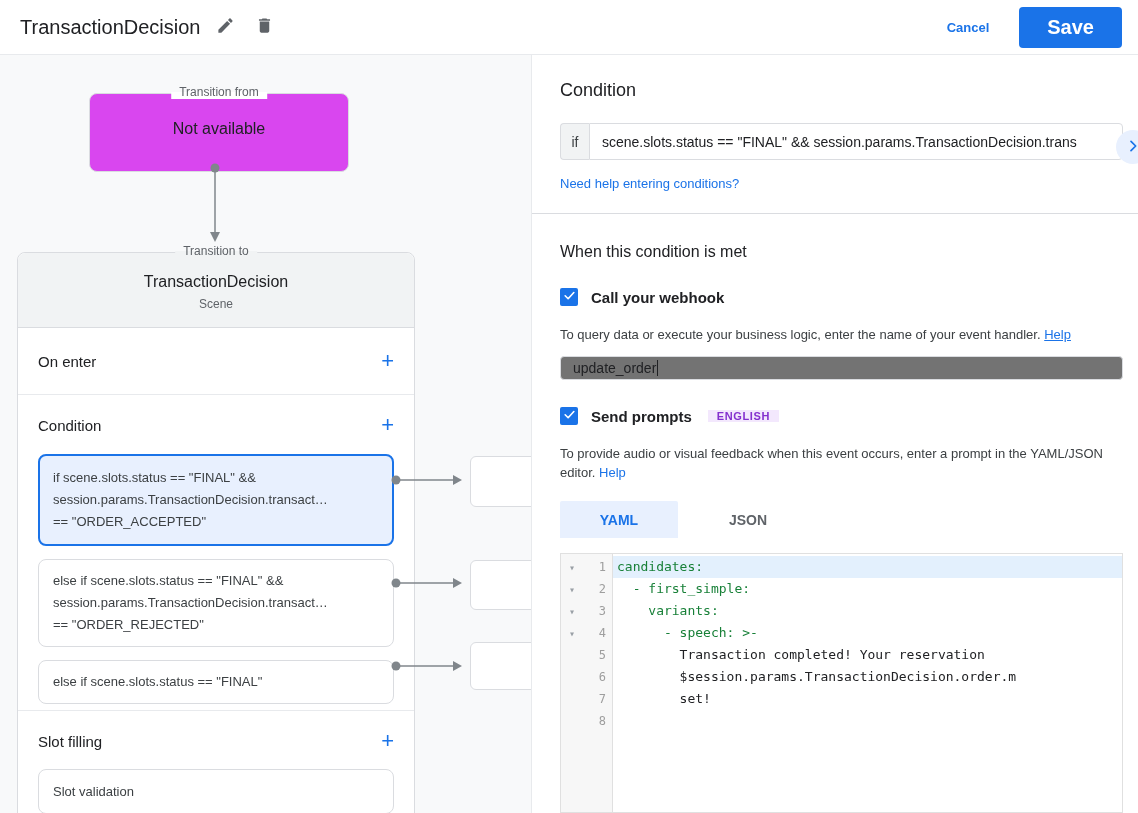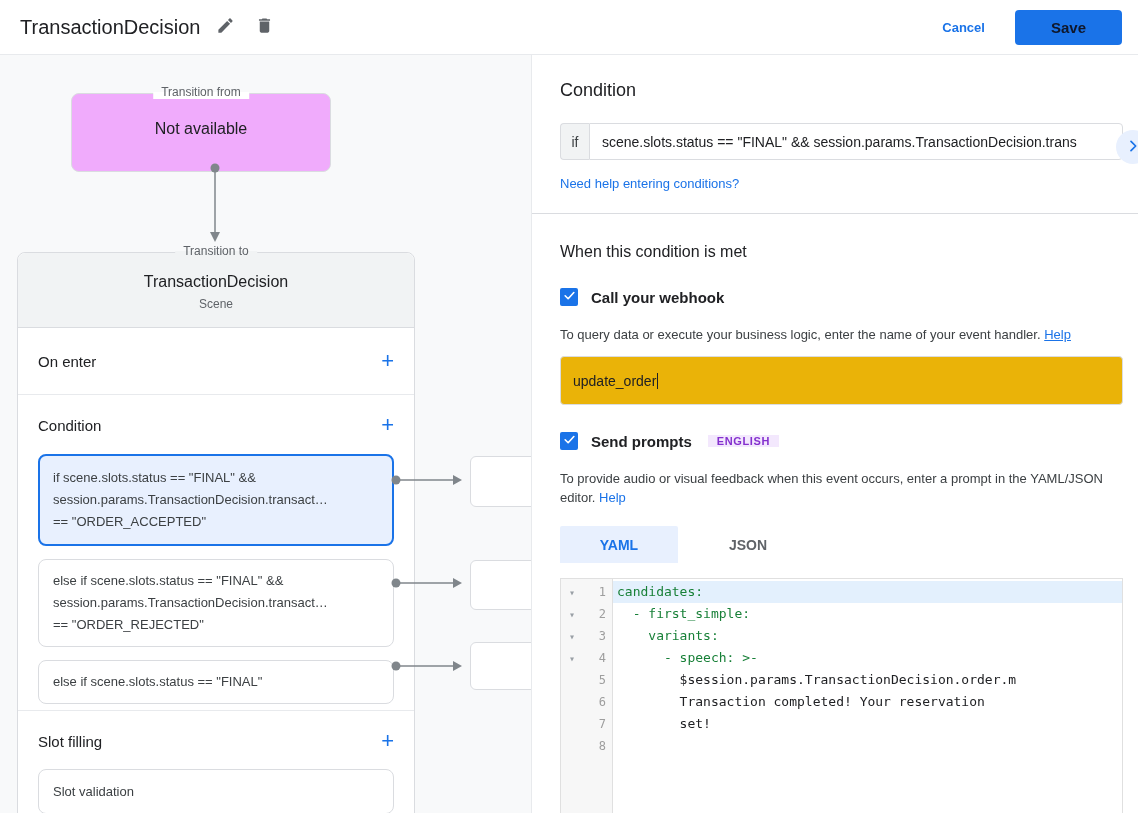--- a/index.html
+++ b/index.html
@@ -8,31 +8,31 @@
 
   
   .topbar { height:55px; display:flex; align-items:center; padding:0 16px 0 20px;
     border-bottom:1px solid #e8eaed; background:#fff; }
   .page-title { font-size:20px; color:#202124; }
   .icon-btn { background:none; border:none; cursor:pointer; padding:4px; margin-left:12px;
     display:flex; align-items:center; }
   .topbar-spacer { flex:1; }
   .btn-text { background:none; border:none; color:#1a73e8; font-size:13px; font-weight:700;
     padding:8px 16px; cursor:pointer; margin-right:14px; font-family:inherit; }
-  .btn-primary { background:#1a73e8; border:none; color:#0f172a; font-size:15px; font-weight:700;
-    padding:9px 36px; border-radius:4px; cursor:pointer; font-family:inherit; }
+  .btn-primary { background:#1a73e8; border:none; color:#ffffff; font-size:20px; font-weight:700;
+    padding:9px 28px; border-radius:4px; cursor:pointer; font-family:inherit; }
 
   
   .main { display:flex; height:758px; }
   .canvas { position:relative; width:531px; background:#f8f9fa; overflow:hidden; flex:none; }
   .panel { position:relative; width:607px; background:#fff; border-left:1px solid #e8eaed;
     padding:0 16px 0 28px; overflow:hidden; flex:none; }
 
   
-  .tfrom { position:absolute; left:71px; top:38px; width:260px; height:79px; background:#f0abfc;
+  .tfrom { position:absolute; left:89px; top:38px; width:260px; height:79px; background:#d946ef;
     border:1px solid #dadce0; border-radius:8px; display:flex; align-items:center; justify-content:center; }
   .legend { position:absolute; top:-9px; left:50%; transform:translateX(-50%);
     font-size:12px; color:#5f6368; padding:0 8px; white-space:nowrap; }
   .legend-from { background:linear-gradient(to bottom,#f8f9fa 50%, #ffffff 50%); }
   .legend-to { background:linear-gradient(to bottom,#f8f9fa 50%, #f1f3f4 50%); }
   .tfrom-value { font-size:16px; color:#202124; margin-top:-8px; }
 
   .flow-svg { position:absolute; pointer-events:none; }
 
   
@@ -73,21 +73,21 @@
   .link { display:inline-block; color:#1a73e8; font-size:13px; text-decoration:none; margin-top:16px; }
   .divider { border-bottom:1px solid #dadce0; margin:21px -16px 0 -28px; }
   .section-title { font-size:16px; font-weight:400; color:#202124; margin-top:29px; }
   .check-row { display:flex; align-items:center; margin-top:27px; }
   .checkbox { width:18px; height:18px; background:#1a73e8; border-radius:2px; margin-right:13px;
     display:flex; align-items:center; justify-content:center; cursor:pointer; flex:none; }
   .check-label { font-size:15px; font-weight:700; color:#202124; }
   .desc { font-size:13px; color:#3c4043; margin-top:19px; line-height:19px; max-width:563px; }
   .desc a.underline { color:#1a73e8; text-decoration:underline; }
   .desc a.plain { color:#1a73e8; text-decoration:none; }
-  .text-input { width:563px; height:49px; border:1px solid #dadce0; border-radius:4px; background:#eab308;
+  .text-input { width:563px; height:24px; border:1px solid #dadce0; border-radius:4px; background:#737373;
     margin-top:12px; display:flex; align-items:center; padding:0 12px; font-size:14px; cursor:text; }
   .caret { display:inline-block; width:1px; height:16px; background:#202124; margin-left:1px; }
   .badge { background:#f3e8fd; color:#8430ce; font-size:11px; font-weight:700; letter-spacing:.6px;
     border-radius:0; padding:0 9px; margin-left:16px; }
   .tabs { display:flex; margin-top:19px;gap:11px; }
   .tab { width:118px; height:37px; display:flex; align-items:center; justify-content:center;
     font-size:14px; font-weight:700; cursor:pointer; border-radius:2px 2px 0 0; }
   .tab.active { background:#e8f0fe; color:#1a73e8; }
   .tab.inactive { background:transparent; color:#5f6368; }
 
@@ -287,20 +287,20 @@
         <div class="gut-row">
             <span class="fold"></span>
             <span class="lnum">8</span>
           </div>
       </div>
       <div class="code">
         <div class="code-row k hl">candidates:</div>
         <div class="code-row k">  - first_simple:</div>
         <div class="code-row k">    variants:</div>
         <div class="code-row k">      - speech: &gt;-</div>
+        <div class="code-row">        Transaction completed! Your reservation</div>
         <div class="code-row">        $session.params.TransactionDecision.order.m</div>
-        <div class="code-row">        Transaction completed! Your reservation</div>
         <div class="code-row">        set!</div>
         <div class="code-row"></div>
       </div>
     </div>
   </div>
 </div>
 
 </body></html>

